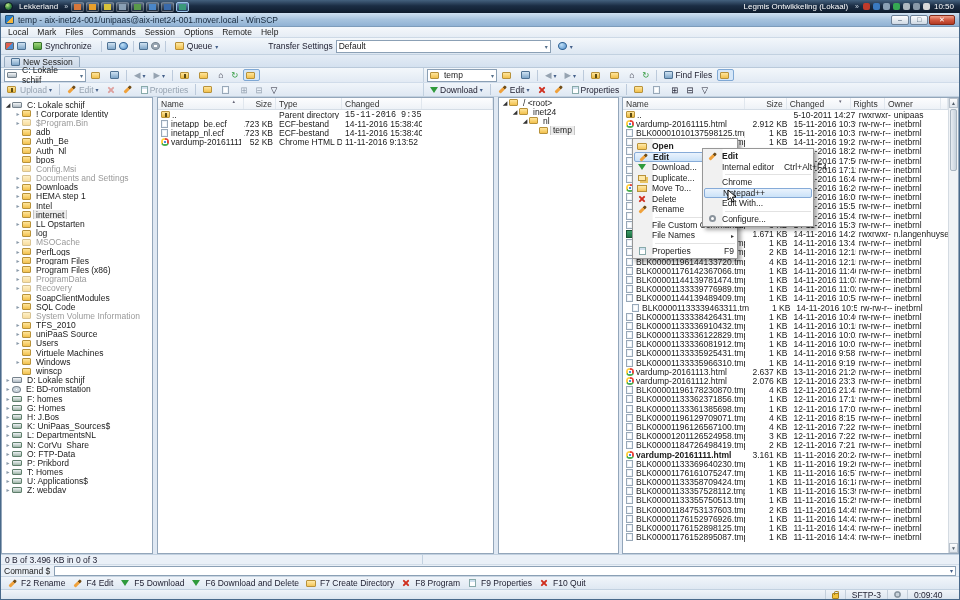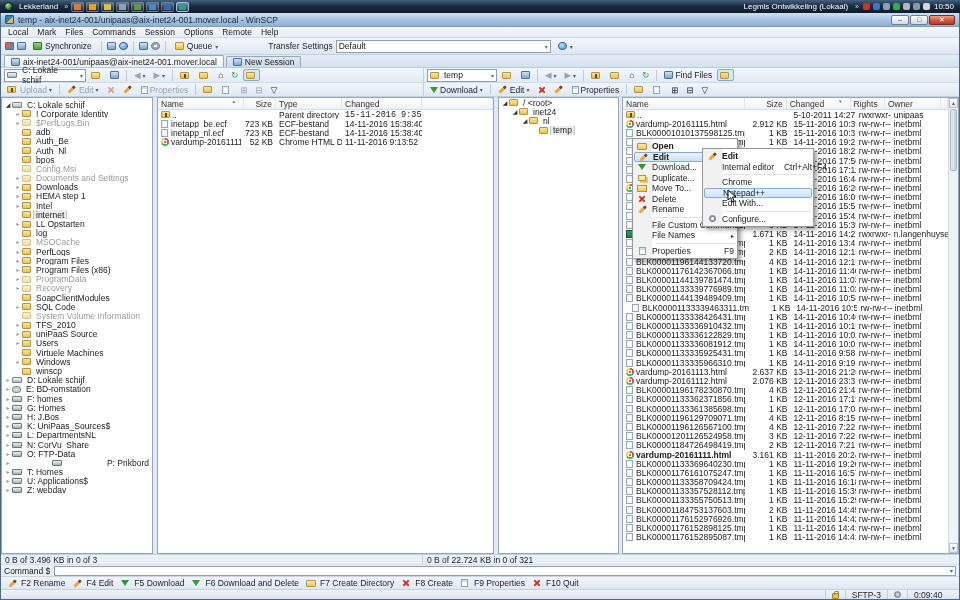--- a/index.html
+++ b/index.html
@@ -243,24 +243,20 @@
         <span>Default</span>
         <span class="car">▾</span>
       </div>
       <div class="tbtn">
         <span class="gi gi-globe"></span>
         <span class="car">▾</span>
       </div>
     </div>
 
     <div class="tabbar">
-      <div class="stab">
-        <span class="gi gi-comp"></span>
-        <span>aix-inet24-001/unipaas@aix-inet24-001.mover.local</span>
-      </div>
       <div class="stab inactive">
         <span class="gi gi-comp"></span>
         <span>New Session</span>
       </div>
     </div>
 
     <div class="pheadrow prow1">
       <div class="phl">
         <div class="combo" style="width:82px">
           <span class="idrive"></span>
@@ -410,21 +406,21 @@
             <span class="tlabel">C: Lokale schijf</span>
           </div>
           <div class="tree-row" style="padding-left: 12px;">
             <span class="arrow">▸</span>
             <span class="ifold"></span>
             <span class="tlabel">! Corporate Identity</span>
           </div>
           <div class="tree-row" style="padding-left: 12px;">
             <span class="arrow">▸</span>
             <span class="ifold dimmed"></span>
-            <span class="tlabel dim">$PerfLogs.Bin</span>
+            <span class="tlabel dim">$Program.Bin</span>
           </div>
           <div class="tree-row" style="padding-left: 12px;">
             <span class="arrow"></span>
             <span class="ifold"></span>
             <span class="tlabel">adb</span>
           </div>
           <div class="tree-row" style="padding-left: 12px;">
             <span class="arrow"></span>
             <span class="ifold"></span>
             <span class="tlabel">Auth_Be</span>
@@ -592,21 +588,21 @@
           <div class="tree-row" style="padding-left: 2px;">
             <span class="arrow">▸</span>
             <span class="inet"></span>
             <span class="tlabel">N: CorVu_Share</span>
           </div>
           <div class="tree-row" style="padding-left: 2px;">
             <span class="arrow">▸</span>
             <span class="inet"></span>
             <span class="tlabel">O: FTP-Data</span>
           </div>
-          <div class="tree-row" style="padding-left: 2px; justify-content: space-between;">
+          <div class="tree-row" style="padding-left: 2px;">
             <span class="arrow">▸</span>
             <span class="inet"></span>
             <span class="tlabel">P: Prikbord</span>
           </div>
           <div class="tree-row" style="padding-left: 2px;">
             <span class="arrow">▸</span>
             <span class="inet"></span>
             <span class="tlabel">T: Homes</span>
           </div>
           <div class="tree-row" style="padding-left: 2px;">
@@ -1176,21 +1172,20 @@
           <div class="varrow">▲</div>
           <div class="vthumb"></div>
           <div style="flex:1"></div>
           <div class="varrow">▼</div>
         </div>
       </div>
     </div>
 
     <div class="statrow">
       <div class="statl">0 B of 3.496 KB in 0 of 3</div>
-      <div class="statr">0 B of 22.724 KB in 0 of 321</div>
     </div>
 
     <div class="cmdrow">
       <span>Command $</span>
       <div class="cmdbox">
           <span class="car">▾</span>
         </div>
     </div>
 
     <div class="fkeys" id="fkeys">
@@ -1221,21 +1216,21 @@
         <div class="fkey">
           <span class="mic" style="width: 12px;">
             <span class="mi-open"></span>
           </span>
           <span>F7 Create Directory</span>
         </div>
         <div class="fkey">
           <span class="mic" style="width: 12px;">
             <span class="xicon"></span>
           </span>
-          <span>F8 Create</span>
+          <span>F8 Program</span>
         </div>
         <div class="fkey">
           <span class="mic" style="width: 12px;">
             <span class="mi-props"></span>
           </span>
           <span>F9 Properties</span>
         </div>
         <div class="fkey">
           <span class="mic" style="width: 12px;">
             <span class="xicon"></span>

